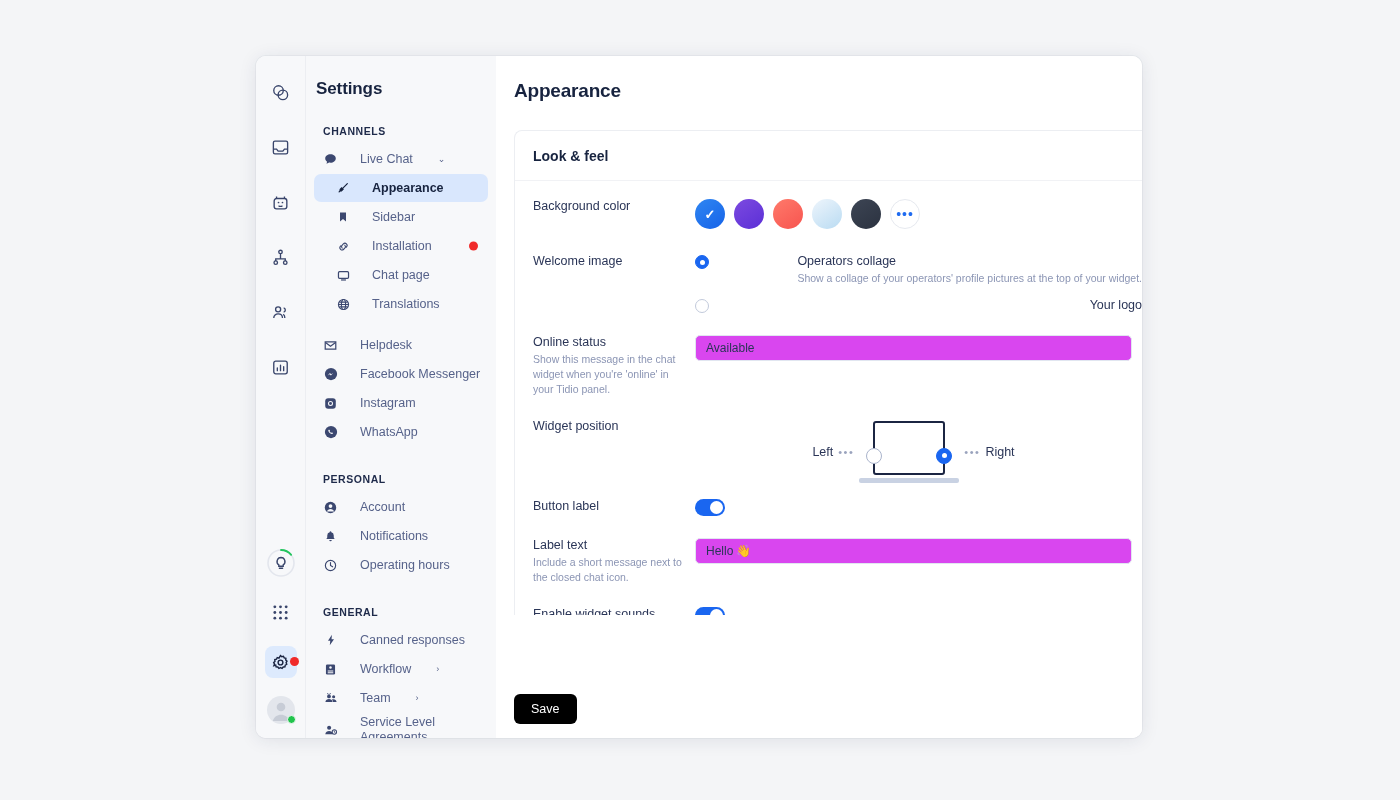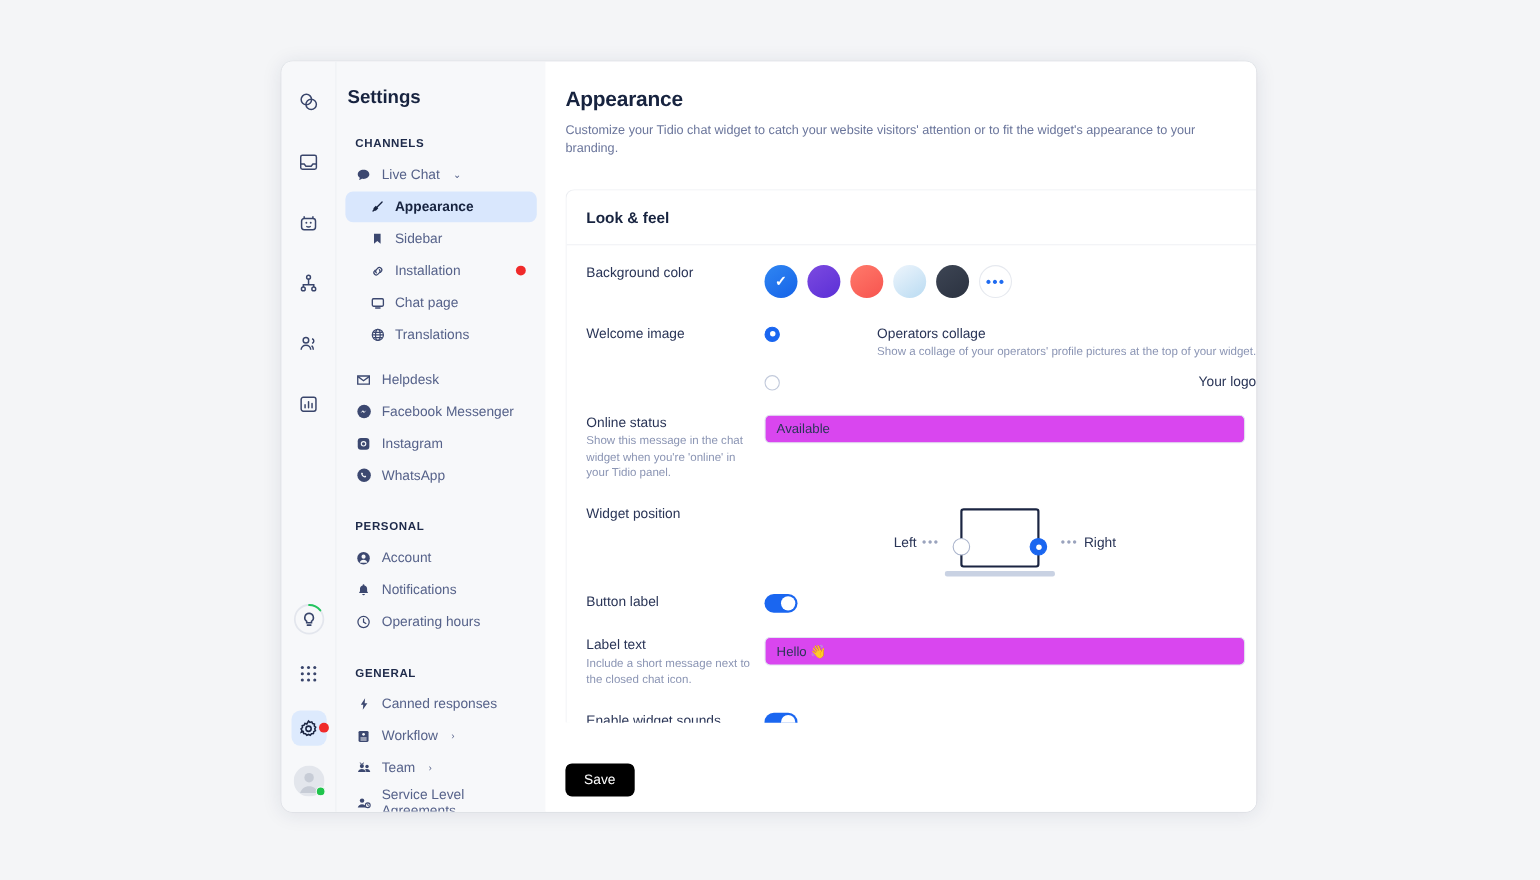--- a/index.html
+++ b/index.html
@@ -65,21 +65,21 @@
     font-size: 17px; font-weight: bold; color: #17233f;
     padding: 23px 0 0 10px; letter-spacing: -.1px;
   }
   .nav-scroll { padding: 26px 8px 0 8px; }
   .nav-section {
     font-size: 10.5px; font-weight: bold; color: #1e2a4a;
     letter-spacing: .55px; padding: 0 0 8px 9px;
   }
   .nav-section.spaced { padding-top: 26px; }
   .nav-item {
-    display: flex; align-items: center; gap: 9px;
+    display: flex; align-items: center; gap: 22px;
     height: 28px; padding: 0 8px 0 9px;
     border-radius: 7px; margin-bottom: 1px;
     color: #56628a; font-size: 12.5px;
     position: relative;
   }
   .nav-item .ni { flex: 0 0 15px; display: flex; align-items: center; justify-content: center; color: #3c4870; }
   .nav-item.sub { padding-left: 22px; }
   .nav-item.sub .ni { flex: 0 0 14px; }
   .nav-item.active { background: #d9e7fd; color: #17233f; font-weight: bold; }
   .nav-item.active .ni { color: #17233f; }
@@ -506,21 +506,20 @@
         <span class="nav-label two-line">Service Level Agreements</span>
       </div>
 
     </div>
   </div>
 
   <div class="main-panel">
 
     <div class="main-head">
       <div class="page-title">Appearance</div>
-      <div class="page-sub">Customize your Tidio chat widget to catch your website visitors' attention or to fit the widget's appearance to your branding.</div>
     </div>
 
     <div class="card">
       <div class="card-head">Look &amp; feel</div>
 
       <div class="card-body">
 
         <div class="row">
           <div class="row-label">
             <div class="lbl">Background color</div>

